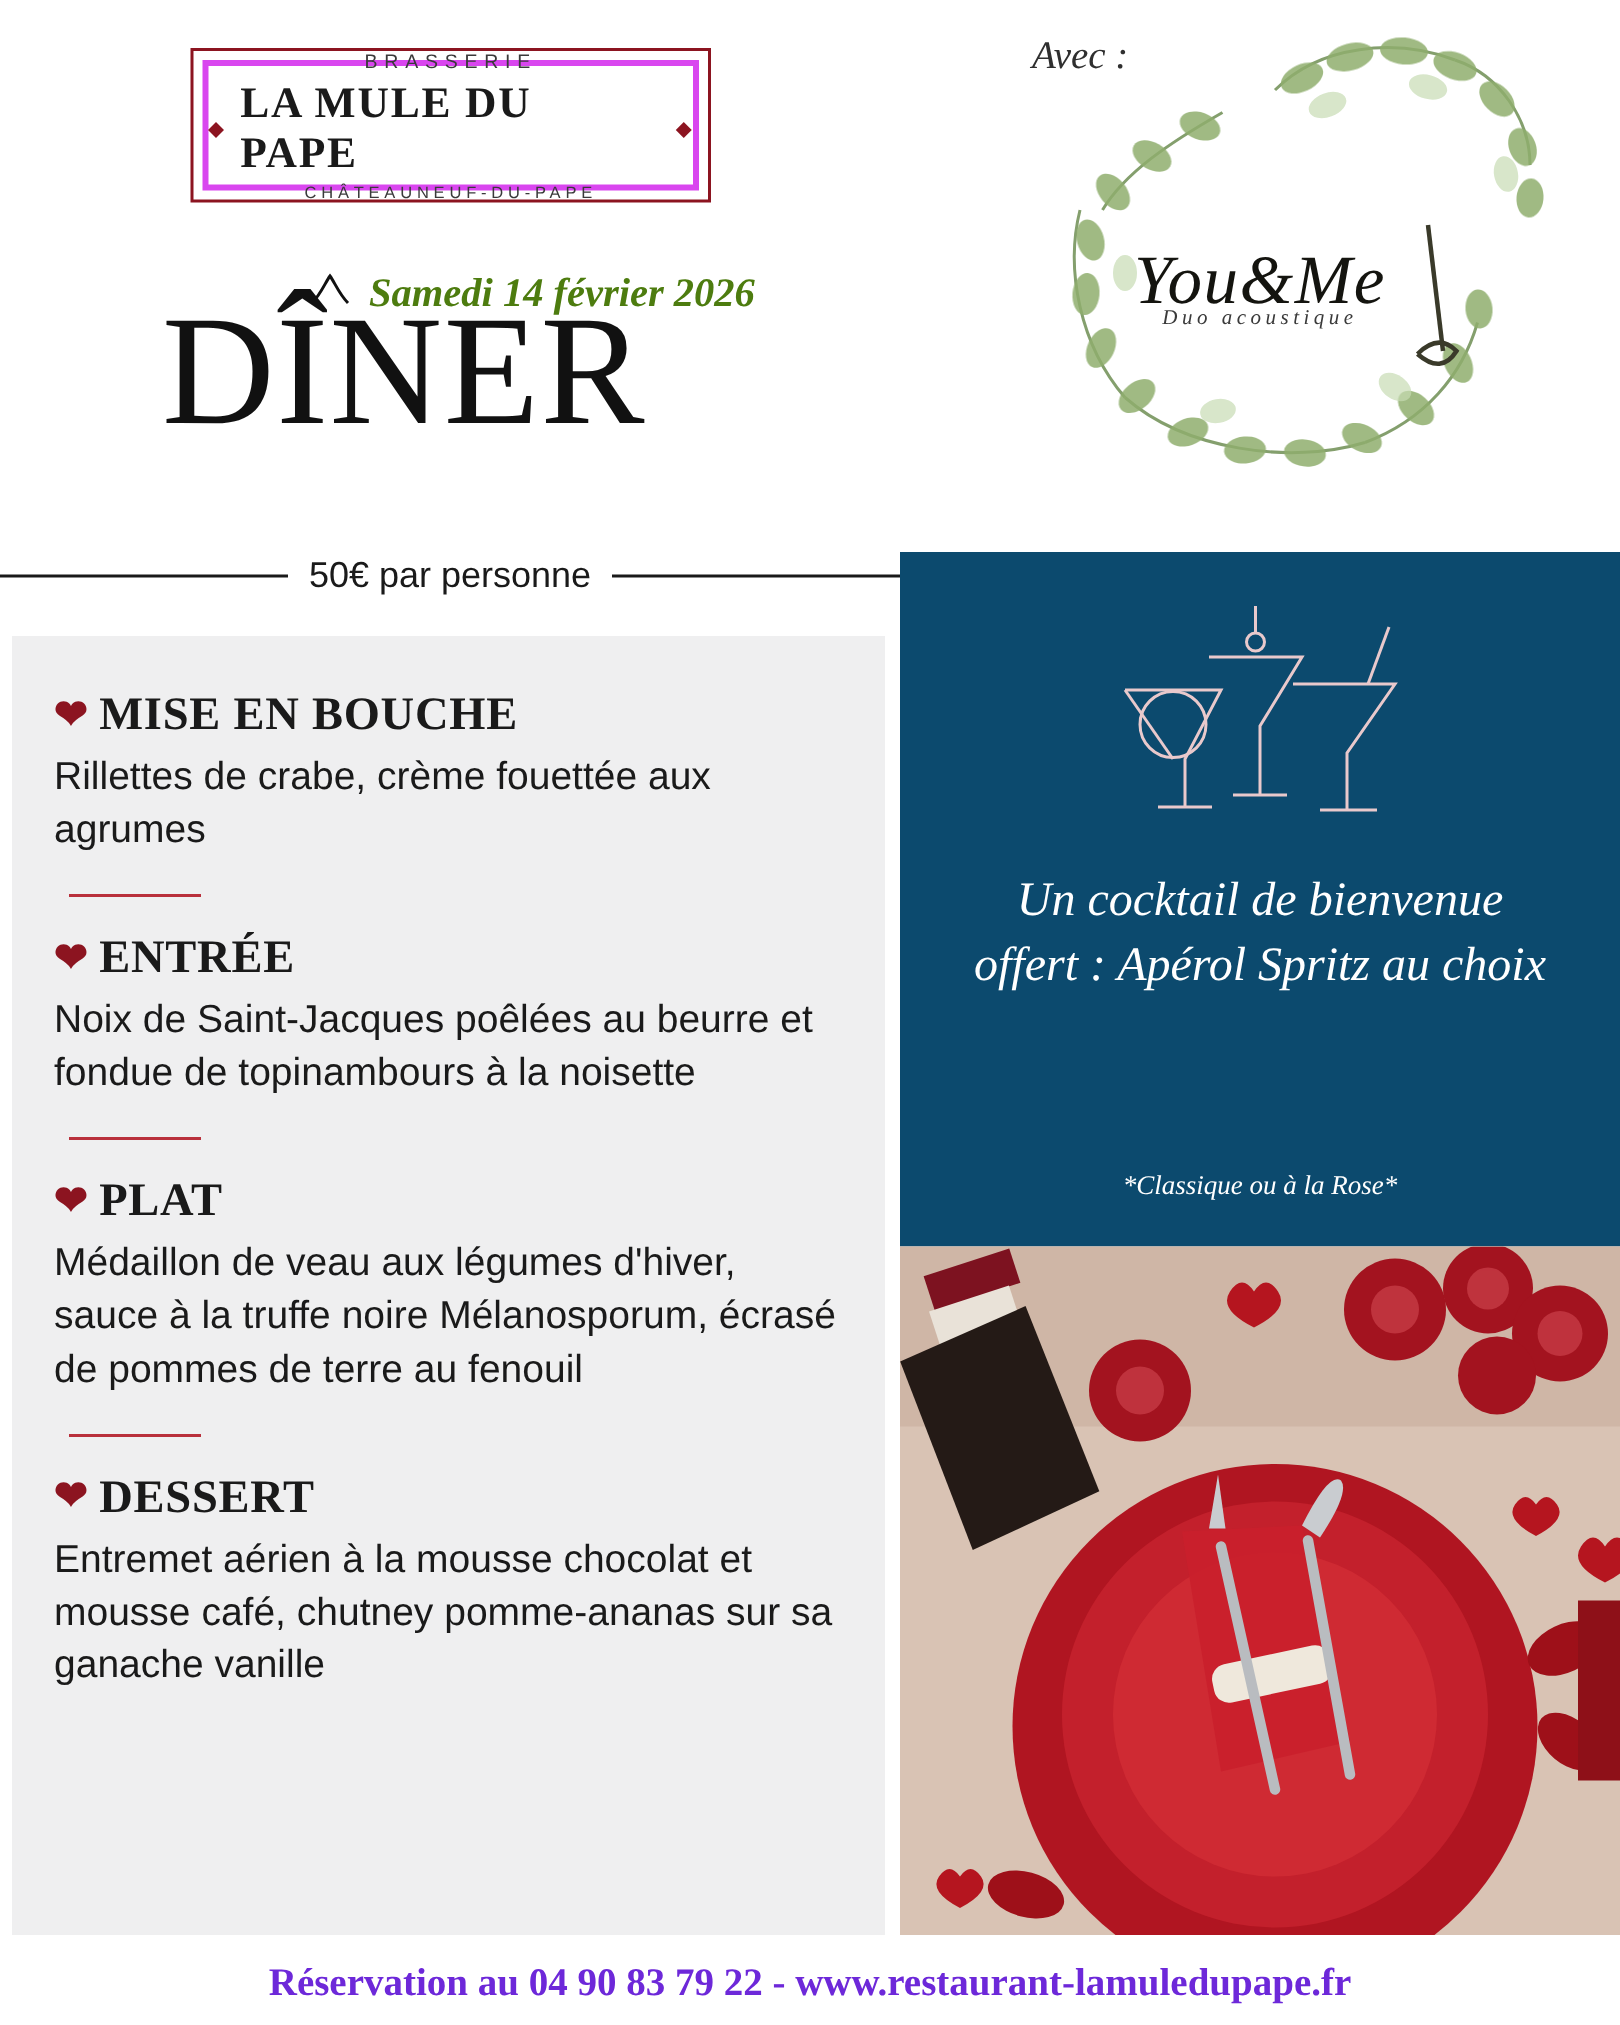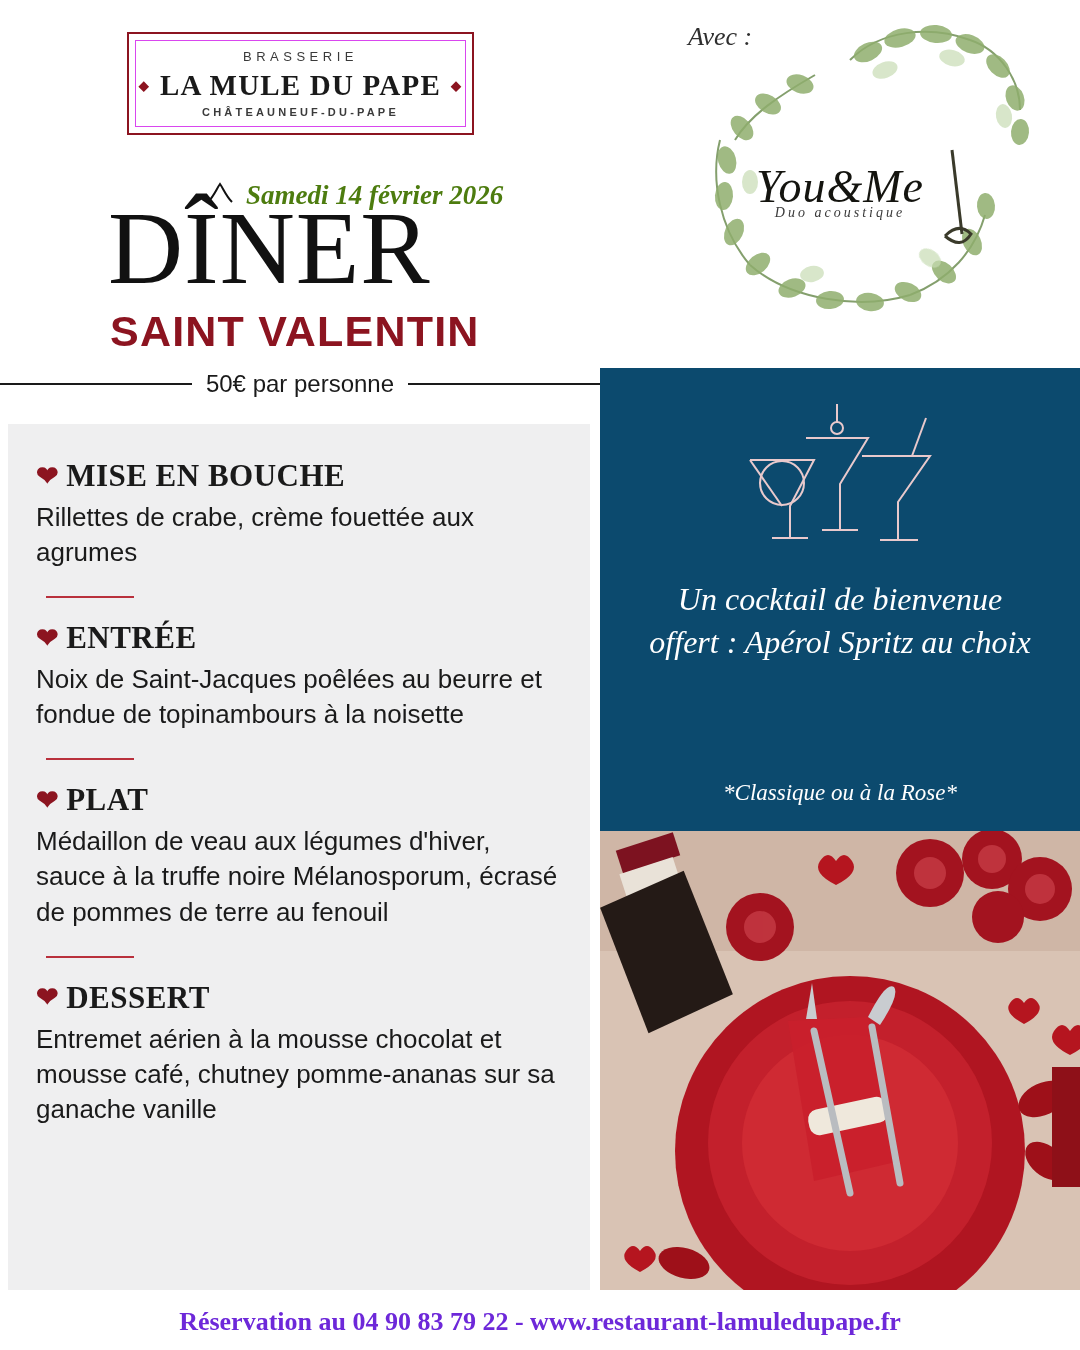--- a/index.html
+++ b/index.html
@@ -19,36 +19,36 @@
     background:#ffffff;
   }
 
   
   .logo-box {
     position:absolute; left:127px; top:32px; width:347px; height:103px;
     border:2px solid #8c1420; background:#ffffff;
   }
   .logo-inner {
     position:absolute; left:6px; top:6px; right:6px; bottom:6px;
-    border:1px solid #d946ef;
+    border:4px solid #d946ef;
     display:flex; flex-direction:column; align-items:center; justify-content:center;
   }
   .logo-top {
     font-family:"Liberation Sans", sans-serif;
     font-size:13px; letter-spacing:4.5px; color:#3a3a3a; font-weight:400;
   }
   .logo-main {
     font-family:"Liberation Serif", serif;
     font-size:29px; font-weight:700; letter-spacing:1.2px; color:#1a1a1a;
     margin:5px 0 4px 0; display:flex; align-items:center; gap:10px;
   }
   .logo-diamond { font-size:13px; color:#8c1420; }
   .logo-sub {
     font-family:"Liberation Sans", sans-serif;
-    font-size:11px; letter-spacing:3.2px; color:#3a3a3a;font-weight:bold;
+    font-size:11px; letter-spacing:3.2px; color:#3a3a3a;
   }
 
   
   .date-line {
     position:absolute; left:246px; top:180px;
     font-family:"Liberation Serif", serif;
     font-style:italic; font-weight:700; font-size:27px; color:#4d7c0f;
   }
   
   .ornament {
@@ -125,21 +125,21 @@
     background:#0c4a6e; color:#fff; overflow:hidden;
   }
   .cocktail-text {
     position:absolute; left:40px; top:210px; width:400px; text-align:center;
     font-family:"Liberation Serif", serif; font-style:italic;
     font-size:32px; line-height:1.35;
   }
   .cocktail-note {
     position:absolute; left:40px; top:412px; width:400px; text-align:center;
     font-family:"Liberation Serif", serif; font-style:italic;
-    font-size:23px;
+    font-size:18px;
   }
 
   .photo {
     position:absolute; left:600px; top:831px; width:480px; height:459px;
     overflow:hidden; background:#ddbfb0;
   }
 
   
   .footer {
     position:absolute; left:0; top:1290px; width:1080px; height:64px;
@@ -168,21 +168,20 @@
     </div>
 
     <div class="ornament">
       <svg width="30" height="22" viewBox="0 0 30 22">
         <path d="M3 20 C9 14, 12 6, 15 2 C18 6, 21 14, 27 20" fill="none" stroke="#111" stroke-width="2"></path>
       </svg>
     </div>
 
     <div class="date-line">Samedi 14 février 2026</div>
     <div class="diner-title">DÎNER</div>
-    <div class="valentin-title">SAINT VALENTIN</div>
 
     <div class="price-row">
       <div class="price-rule"></div>
       <div class="price-text">50€ par personne</div>
       <div class="price-rule"></div>
     </div>
 
     <div class="menu-panel">
 
       <div class="course">

